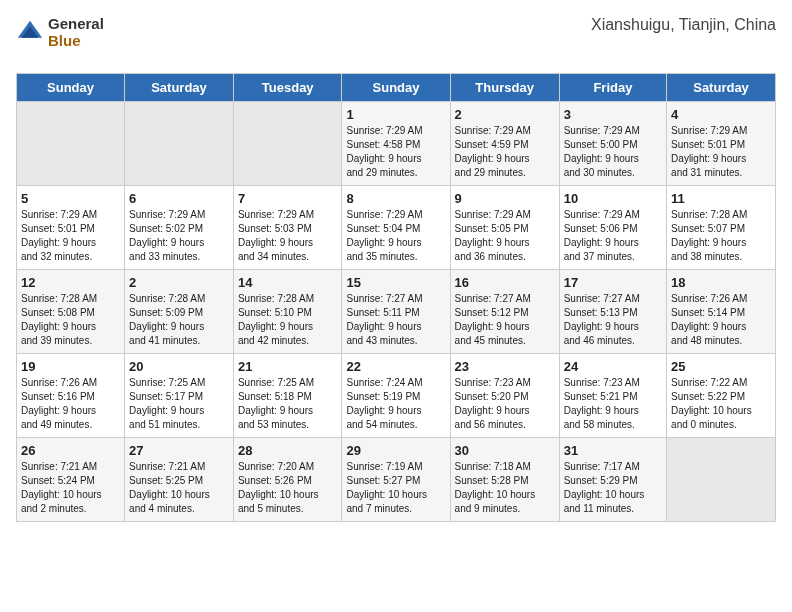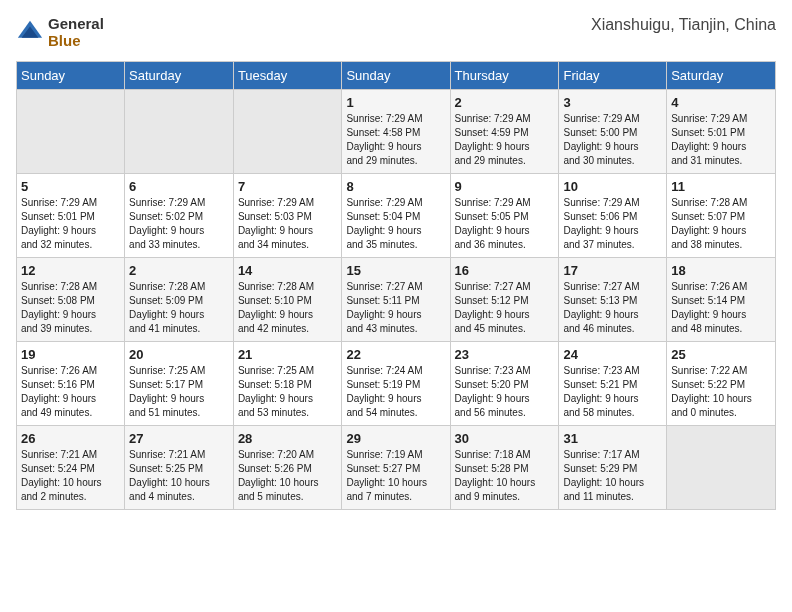--- a/index.html
+++ b/index.html
@@ -7,21 +7,21 @@
       font-family: Arial, sans-serif;
       background: #fff;
       width: 792px;
       min-height: 612px;
       padding: 16px;
     }
     .header {
       display: flex;
       justify-content: space-between;
       align-items: flex-start;
-      margin-bottom: 12px;
+      margin-bottom: 24px;
     }
     .logo {
       display: flex;
       align-items: center;
       gap: 4px;
     }
     .logo-text {
       display: flex;
       flex-direction: column;
       line-height: 1.1;
@@ -54,23 +54,23 @@
     }
     table {
       width: 100%;
       border-collapse: collapse;
       border: 1px solid #ccc;
     }
     thead tr th {
       background-color: #2e6db4;
       color: #fff;
       font-size: 13px;
-      font-weight: normal;
+      font-weight: bold;
       padding: 6px 4px;
-      text-align: left;
+      text-align: center;
       border: 1px solid #ccc;
     }
     tbody tr td {
       vertical-align: top;
       border: 1px solid #ccc;
       padding: 5px 4px;
       width: 113px;
       font-size: 11px;
       color: #222;
       background: #fff;

